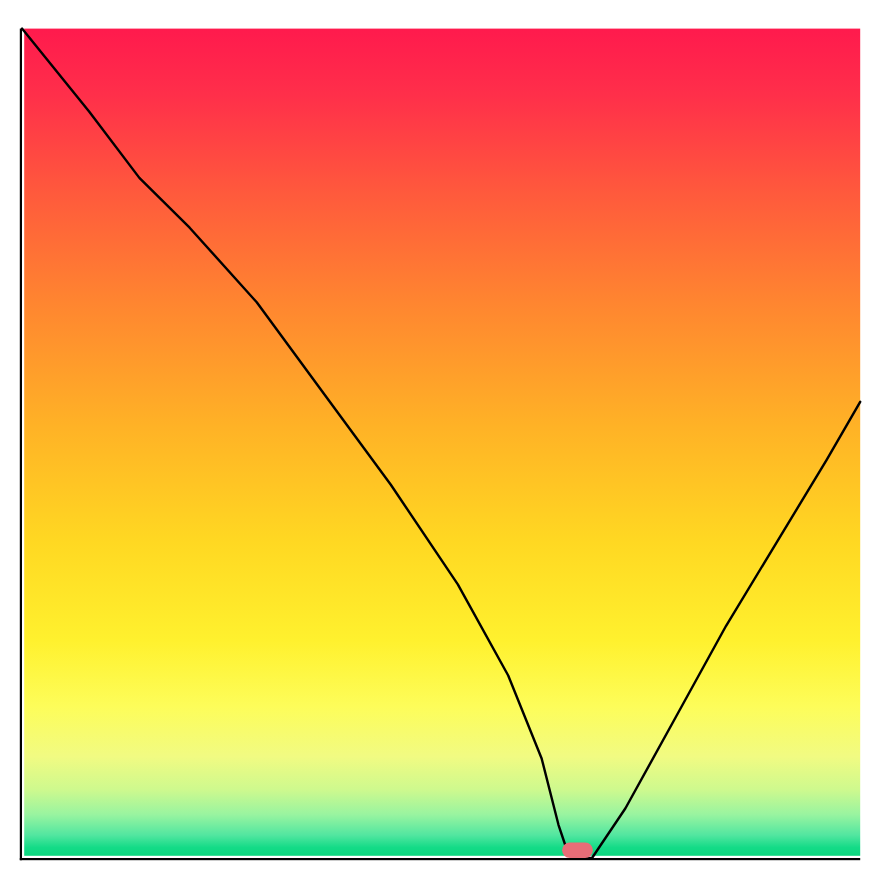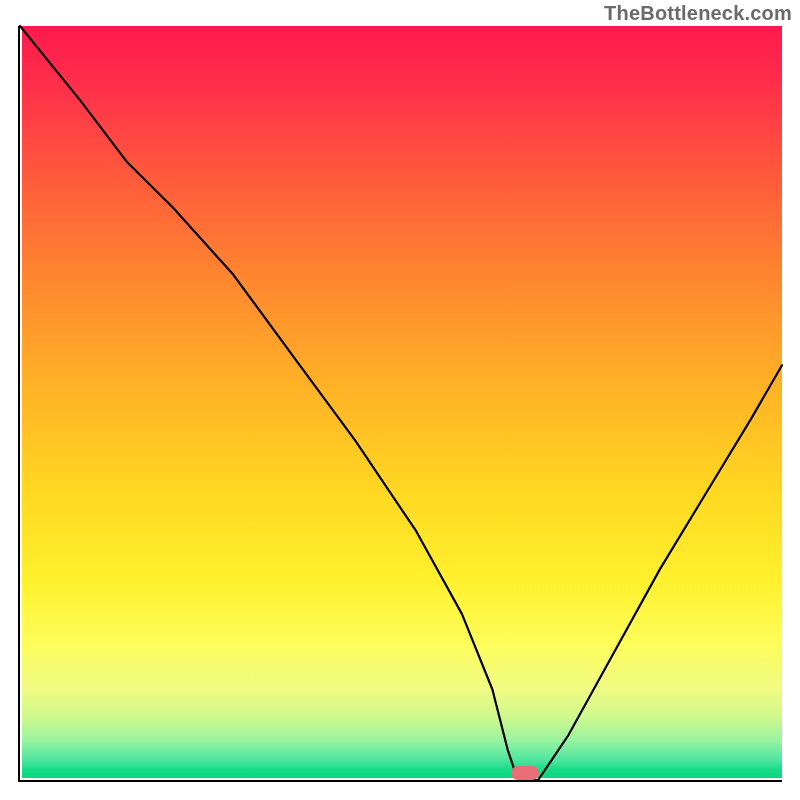--- a/index.html
+++ b/index.html
@@ -90,14 +90,13 @@
   <div class="chart-box">
     <div class="grad"></div>
 
     <svg class="curve" viewBox="0 0 762 754" preserveAspectRatio="none">
       <path class="line" d="M0.0 0.0 L61.0 75.4 L106.7 135.7 L152.4 181.0 L213.4 248.8 L274.3 331.8 L335.3 414.7 L396.2 505.2 L442.0 588.1 L472.4 663.5 L487.7 723.8 L495.3 746.5 L502.9 754.0 L518.2 754.0 L548.6 708.8 L594.4 625.8 L640.1 542.9 L685.8 467.5 L731.5 392.1 L762.0 339.3"></path>
     </svg>
 
     <div class="marker" style="left: 490.92px; top: 740.23px;"></div>
   </div>
 
-  <div class="watermark">TheBottleneck.com</div>
 </div>
 
 </body></html>

